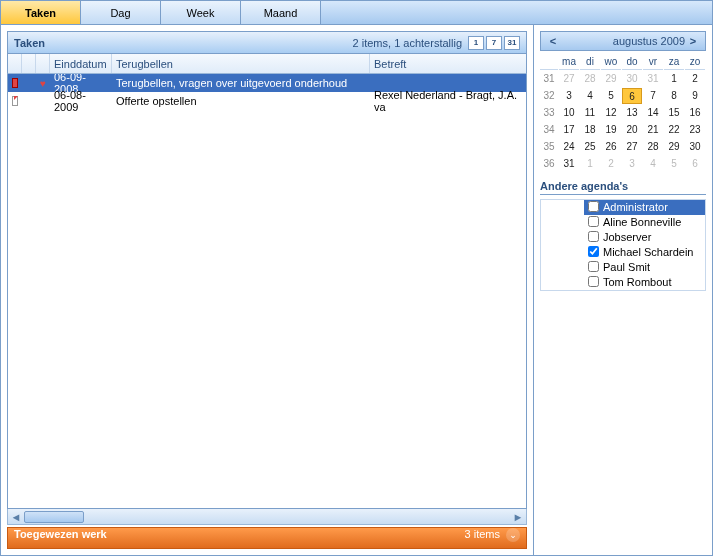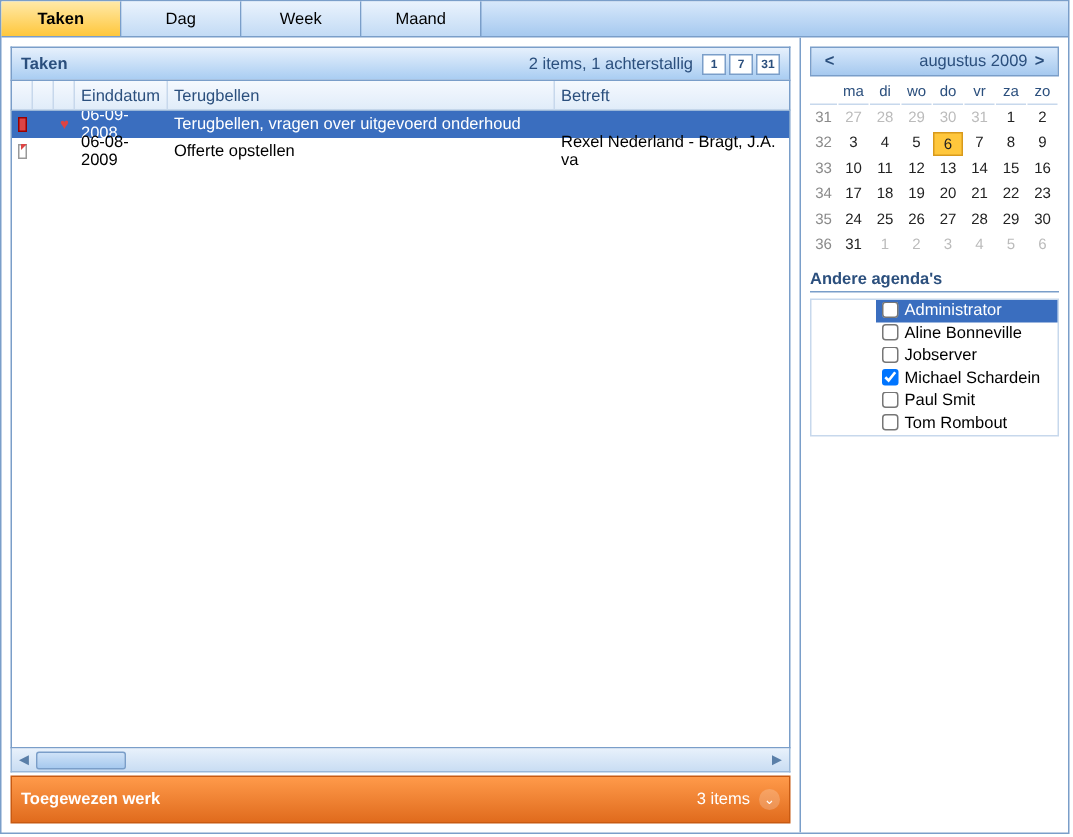--- a/index.html
+++ b/index.html
@@ -20,21 +20,21 @@
 .col-icon1 { width: 14px; }
 .col-icon2 { width: 14px; }
 .col-icon3 { width: 14px; }
 .col-date { width: 62px; }
 .col-desc { width: 258px; }
 .col-betreft { flex: 1; border-right: none; }
 .rows { flex: 1; border: 1px solid #7a9ec9; border-top: none; background: #fff; overflow: hidden; }
 .row { display: flex; height: 18px; align-items: center; }
 .row.selected { background: #3a6ebf; color: #fff; }
 .row .col { border-right: none; color: inherit; }
-.footer-bar { background: linear-gradient(#ff9a4a, #e06b1d); color: #fff; height: 32px; display: flex; align-items: center; padding: 0 6px; border: 1px solid #c85a12; margin-top: 2px; }
+.footer-bar { background: linear-gradient(#ff9a4a, #e06b1d); color: #fff; height: 22px; display: flex; padding: 0 6px; border: 1px solid #c85a12; margin-top: 2px; }
 .footer-bar .title { flex: 1; font-weight: bold; }
 .footer-bar .count { margin-right: 6px; }
 .chev { width: 14px; height: 14px; background: #fff3; border-radius: 7px; display: flex; align-items: center; justify-content: center; font-size: 9px; cursor: pointer; }
 .scrollbar { height: 16px; background: linear-gradient(#e8f1fb, #c9ddf3); border: 1px solid #9ab7d8; border-top: none; display: flex; align-items: center; }
 .sb-arrow { width: 16px; height: 14px; display: flex; align-items: center; justify-content: center; cursor: pointer; color: #5a7fa8; }
 .sb-track { flex: 1; height: 12px; position: relative; }
 .sb-thumb { width: 60px; height: 12px; background: linear-gradient(#cfe2f7, #a6c9ef); border: 1px solid #7a9ec9; border-radius: 2px; }
 .right { width: 178px; padding: 6px; display: flex; flex-direction: column; gap: 8px; }
 .cal { border: 0; }
 .cal-hdr { background: linear-gradient(#d7e8fb, #a6c9ef); height: 20px; display: flex; align-items: center; border: 1px solid #7a9ec9; padding: 0 4px; }

